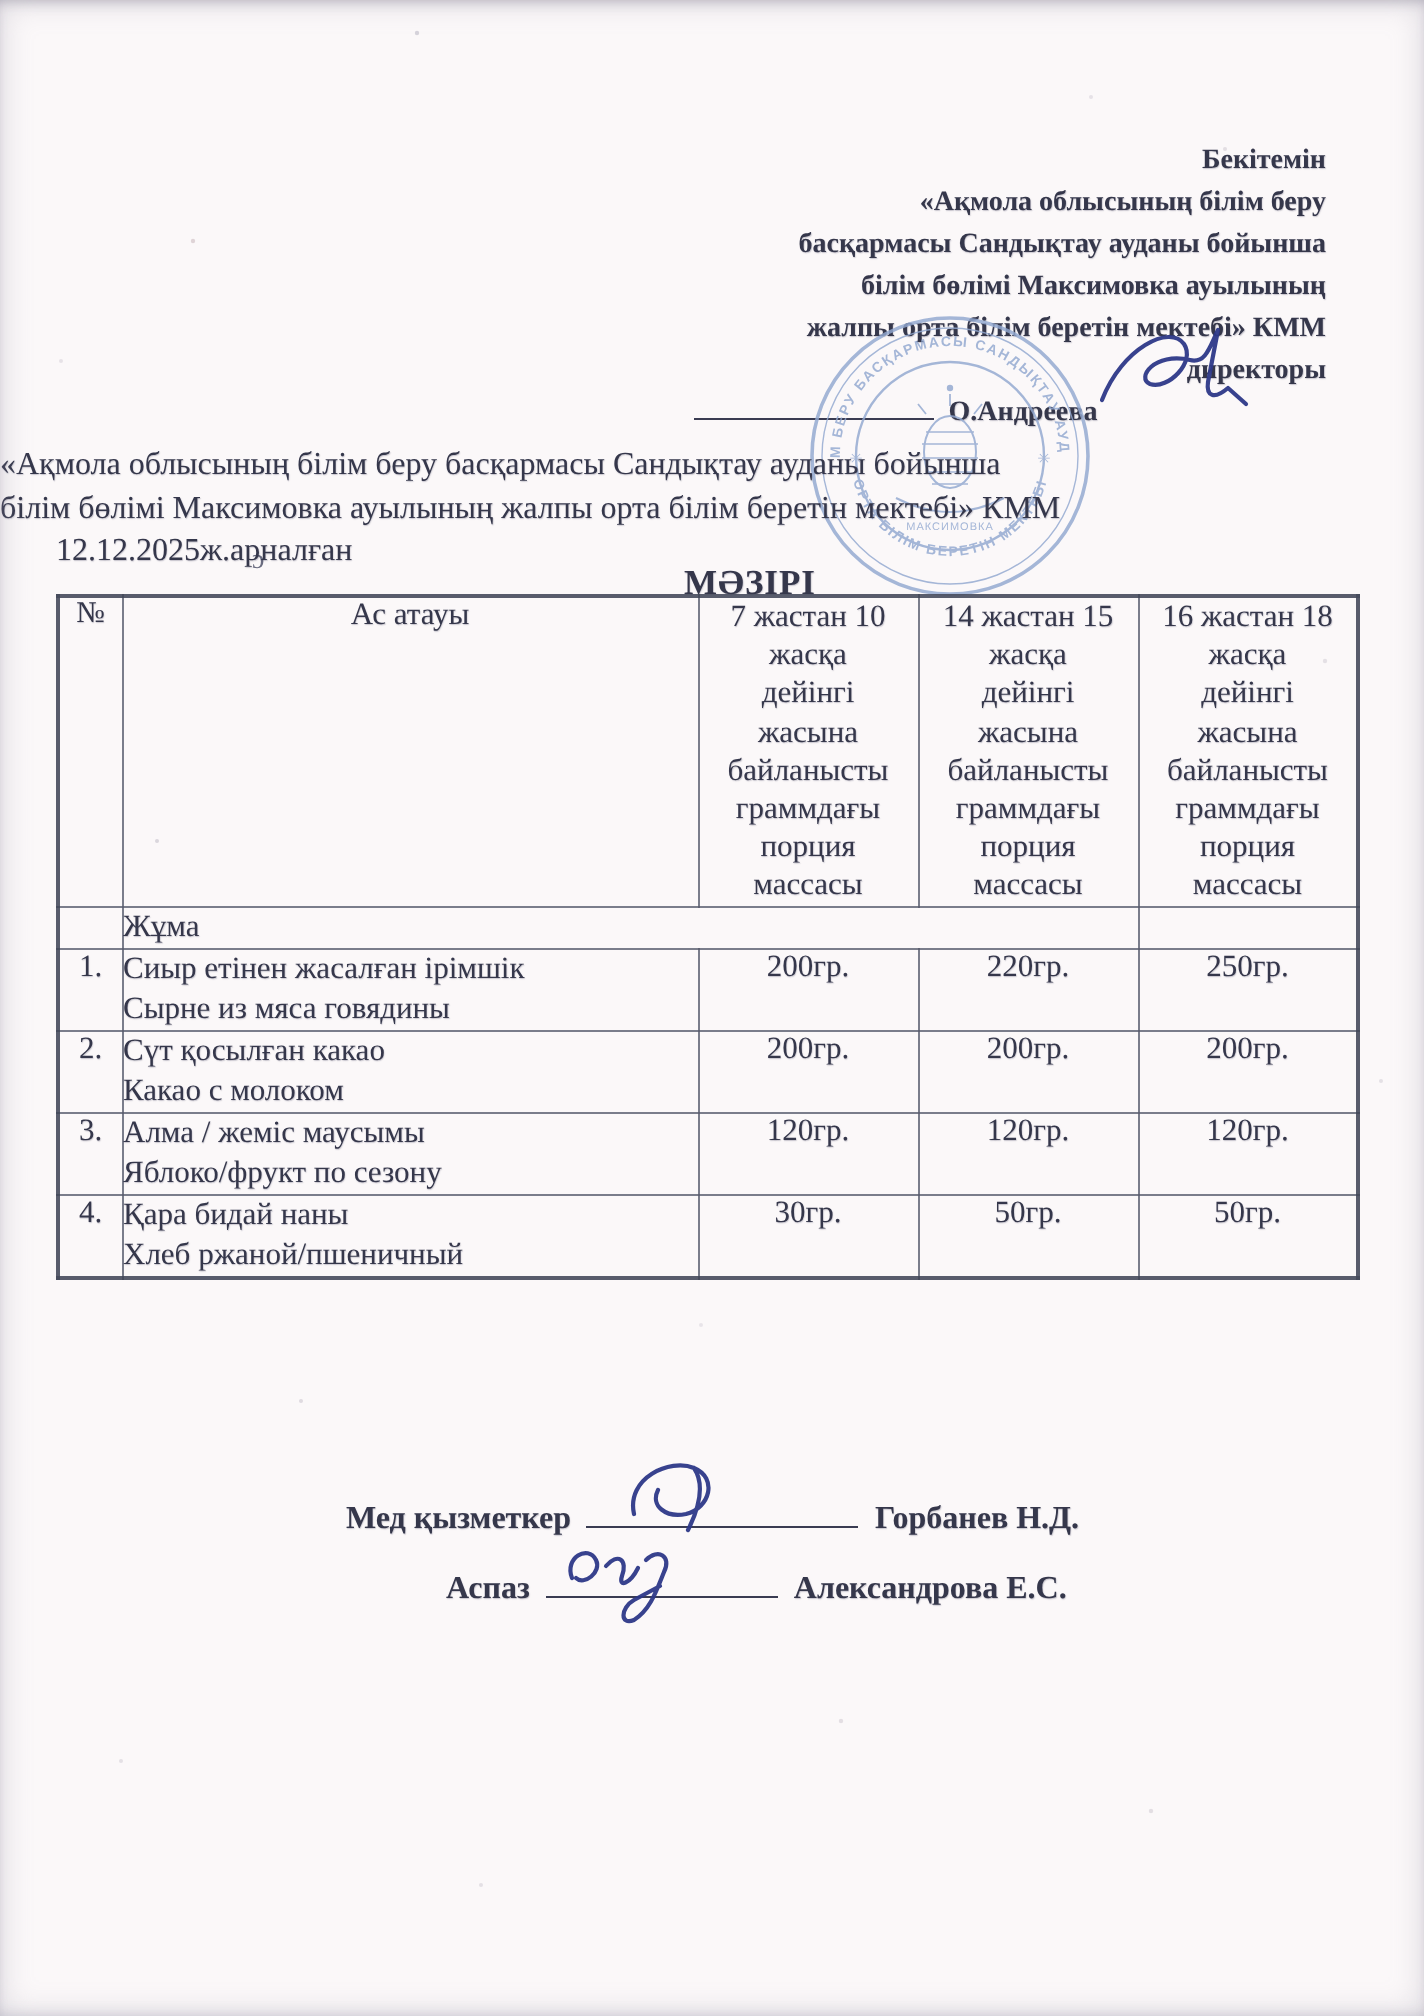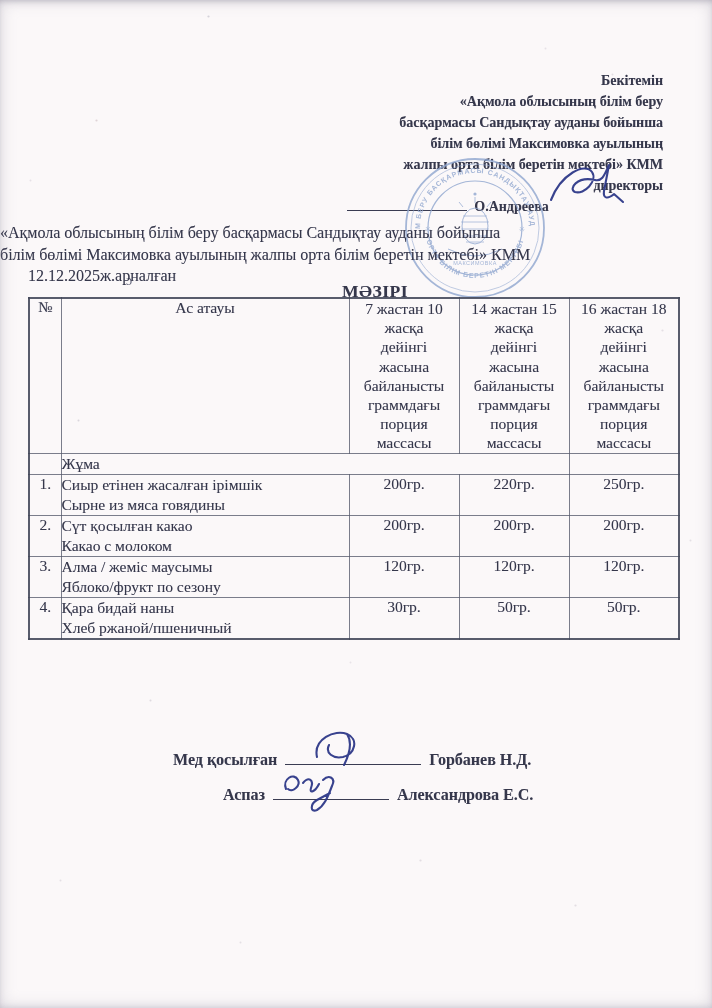--- a/index.html
+++ b/index.html
@@ -224,21 +224,21 @@
         <div>Хлеб ржаной/пшеничный</div>
       </td>
       <td class="qty-cell">30гр.</td>
       <td class="qty-cell">50гр.</td>
       <td class="qty-cell">50гр.</td>
     </tr>
   </tbody>
     </table>
 
   <div class="sig-line sig-med txt">
-    <span>Мед қосылған</span><span class="uline"></span><span>Горбанев Н.Д.</span>
+    <span>Мед қызметкер</span><span class="uline"></span><span>Горбанев Н.Д.</span>
   </div>
   <div class="sig-line sig-aspaz txt">
     <span>Аспаз</span><span class="uline"></span><span>Александрова Е.С.</span>
   </div>
 
   <svg class="hand hand-med" width="72" height="44" viewBox="0 0 72 44">
     <path d="M 14,30 C 10,12 32,2 44,7 C 56,12 52,27 40,30 C 30,32 22,26 26,18 M 44,7 C 50,16 46,28 41,38"></path>
   </svg>
   <svg class="hand hand-aspaz" width="78" height="46" viewBox="0 0 78 46">
     <path d="M 8,22 C 4,12 16,5 20,13 C 23,19 14,26 10,22 M 25,16 C 31,9 36,13 33,21 C 31,27 37,25 41,17 M 45,13 C 51,7 58,11 54,19 C 50,29 47,38 39,43 C 32,46 32,37 39,33 L 52,26"></path>

